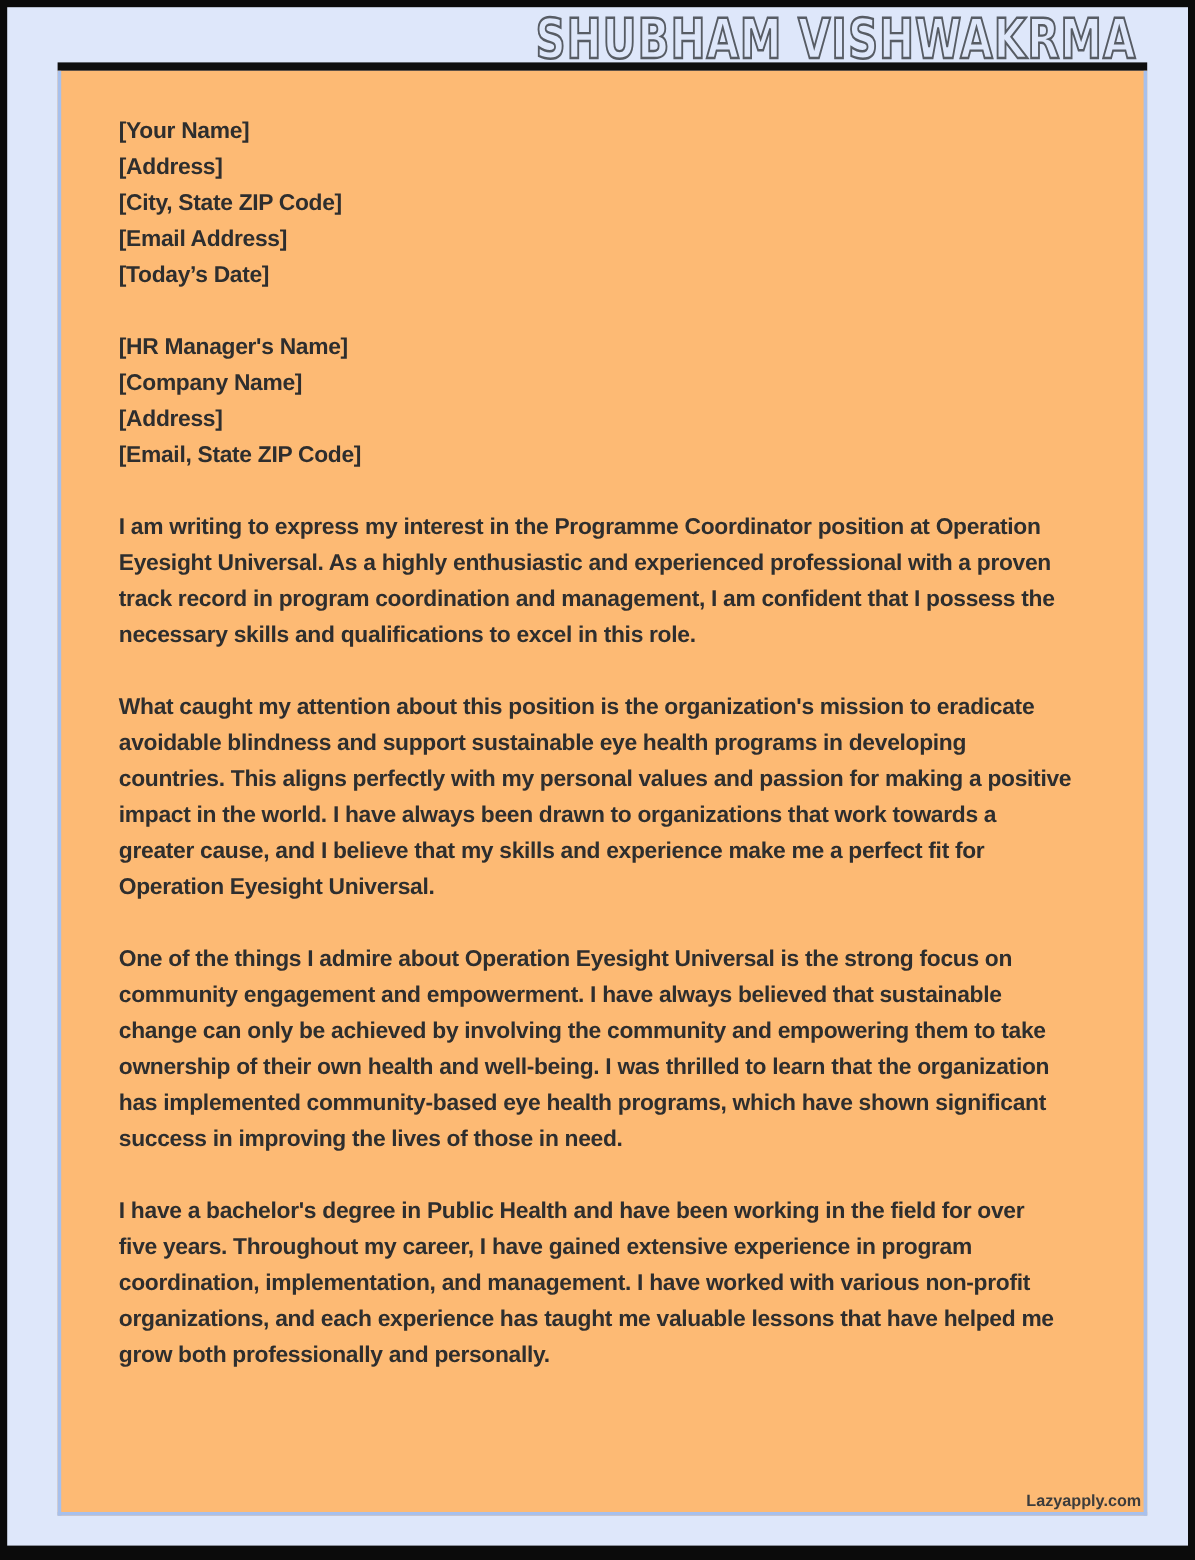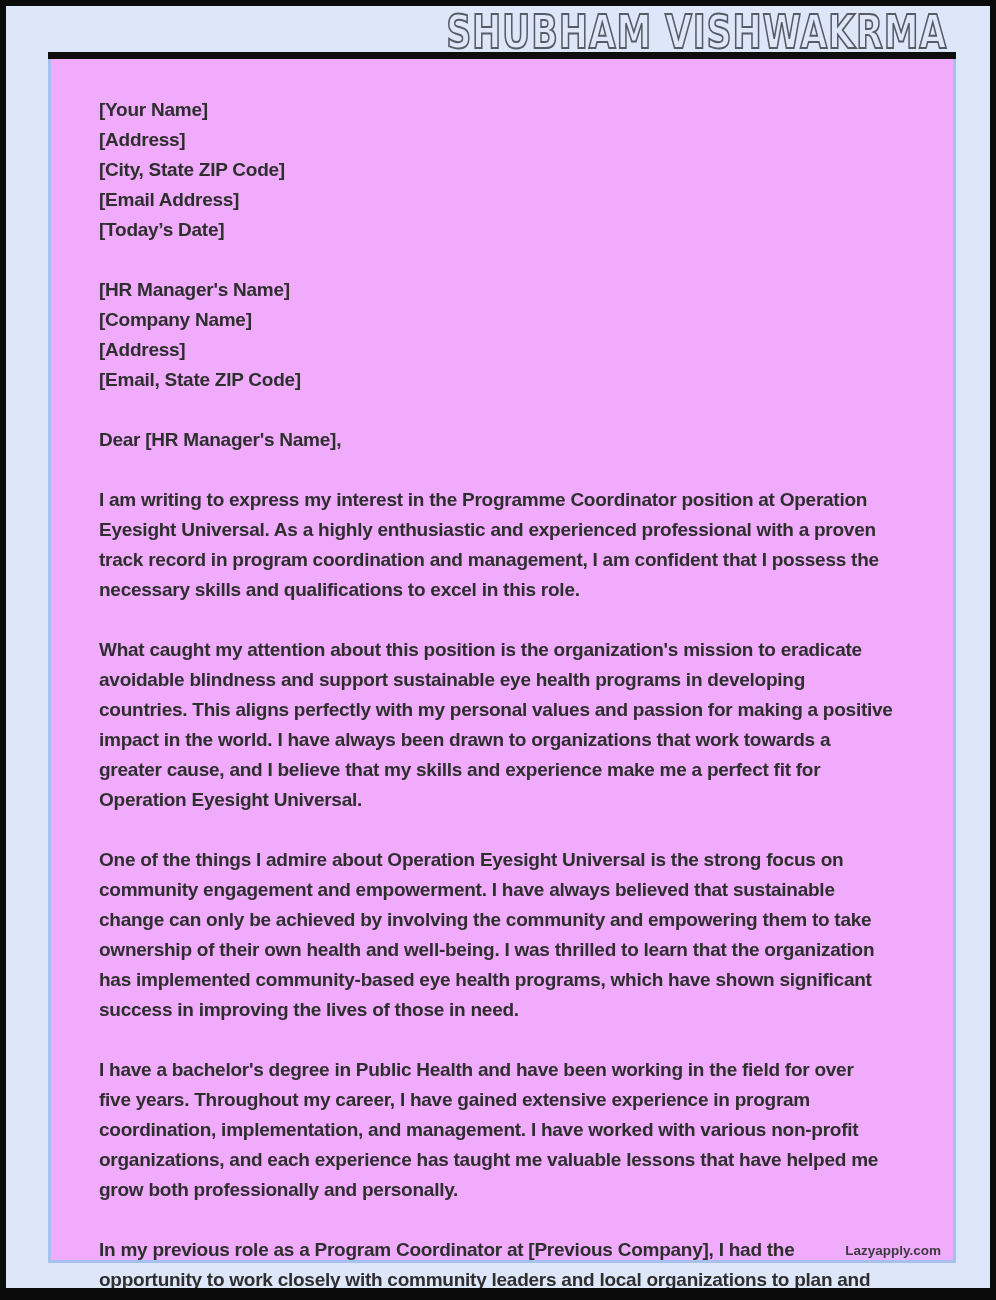--- a/index.html
+++ b/index.html
@@ -36,40 +36,40 @@
     position: absolute;
     left: 42px; top: 46px;
     width: 908px; height: 7px;
     background: #0e0e0e;
   }
   .page {
     position: absolute;
     left: 42px; top: 53px;
     width: 908px; height: 1204px;
     box-sizing: border-box;
-    background: #f0abfc;
+    background: #fdba74;
     border: 3px solid #a7c0ec;
     border-top: none;
     overflow: visible;
   }
   .letter {
     padding: 36px 48px 0 48px;
     font-size: 19px;
     line-height: 30px;
     letter-spacing: -0.25px;
     color: #2e2e2e;
   }
   .letter .block, .letter p {
     margin: 0 0 30px 0;
     white-space: pre-line;
   }
   .watermark {
     position: absolute;
     top: 1184px;
-    right: 12px;
+    right: 2px;
     font-size: 13.5px;
     line-height: 16px;
     color: #3c3c3c;
     letter-spacing: 0;
   }
 </style>
 </head>
 <body>
 
 <div class="canvas">
@@ -85,21 +85,20 @@
 [Address]
 [City, State ZIP Code]
 [Email Address]
 [Today’s Date]</div>
 
       <div class="block">[HR Manager's Name]
 [Company Name]
 [Address]
 [Email, State ZIP Code]</div>
 
-      <p>Dear [HR Manager's Name],</p>
 
       <p>I am writing to express my interest in the Programme Coordinator position at Operation
 Eyesight Universal. As a highly enthusiastic and experienced professional with a proven
 track record in program coordination and management, I am confident that I possess the
 necessary skills and qualifications to excel in this role.</p>
 
       <p>What caught my attention about this position is the organization's mission to eradicate
 avoidable blindness and support sustainable eye health programs in developing
 countries. This aligns perfectly with my personal values and passion for making a positive
 impact in the world. I have always been drawn to organizations that work towards a
@@ -112,21 +111,19 @@
 ownership of their own health and well-being. I was thrilled to learn that the organization
 has implemented community-based eye health programs, which have shown significant
 success in improving the lives of those in need.</p>
 
       <p>I have a bachelor's degree in Public Health and have been working in the field for over
 five years. Throughout my career, I have gained extensive experience in program
 coordination, implementation, and management. I have worked with various non-profit
 organizations, and each experience has taught me valuable lessons that have helped me
 grow both professionally and personally.</p>
 
-      <p>In my previous role as a Program Coordinator at [Previous Company], I had the
-opportunity to work closely with community leaders and local organizations to plan and</p>
     </div>
 
     <div class="watermark">Lazyapply.com</div>
 
   </div>
 
 </div>
 
 </body></html>

